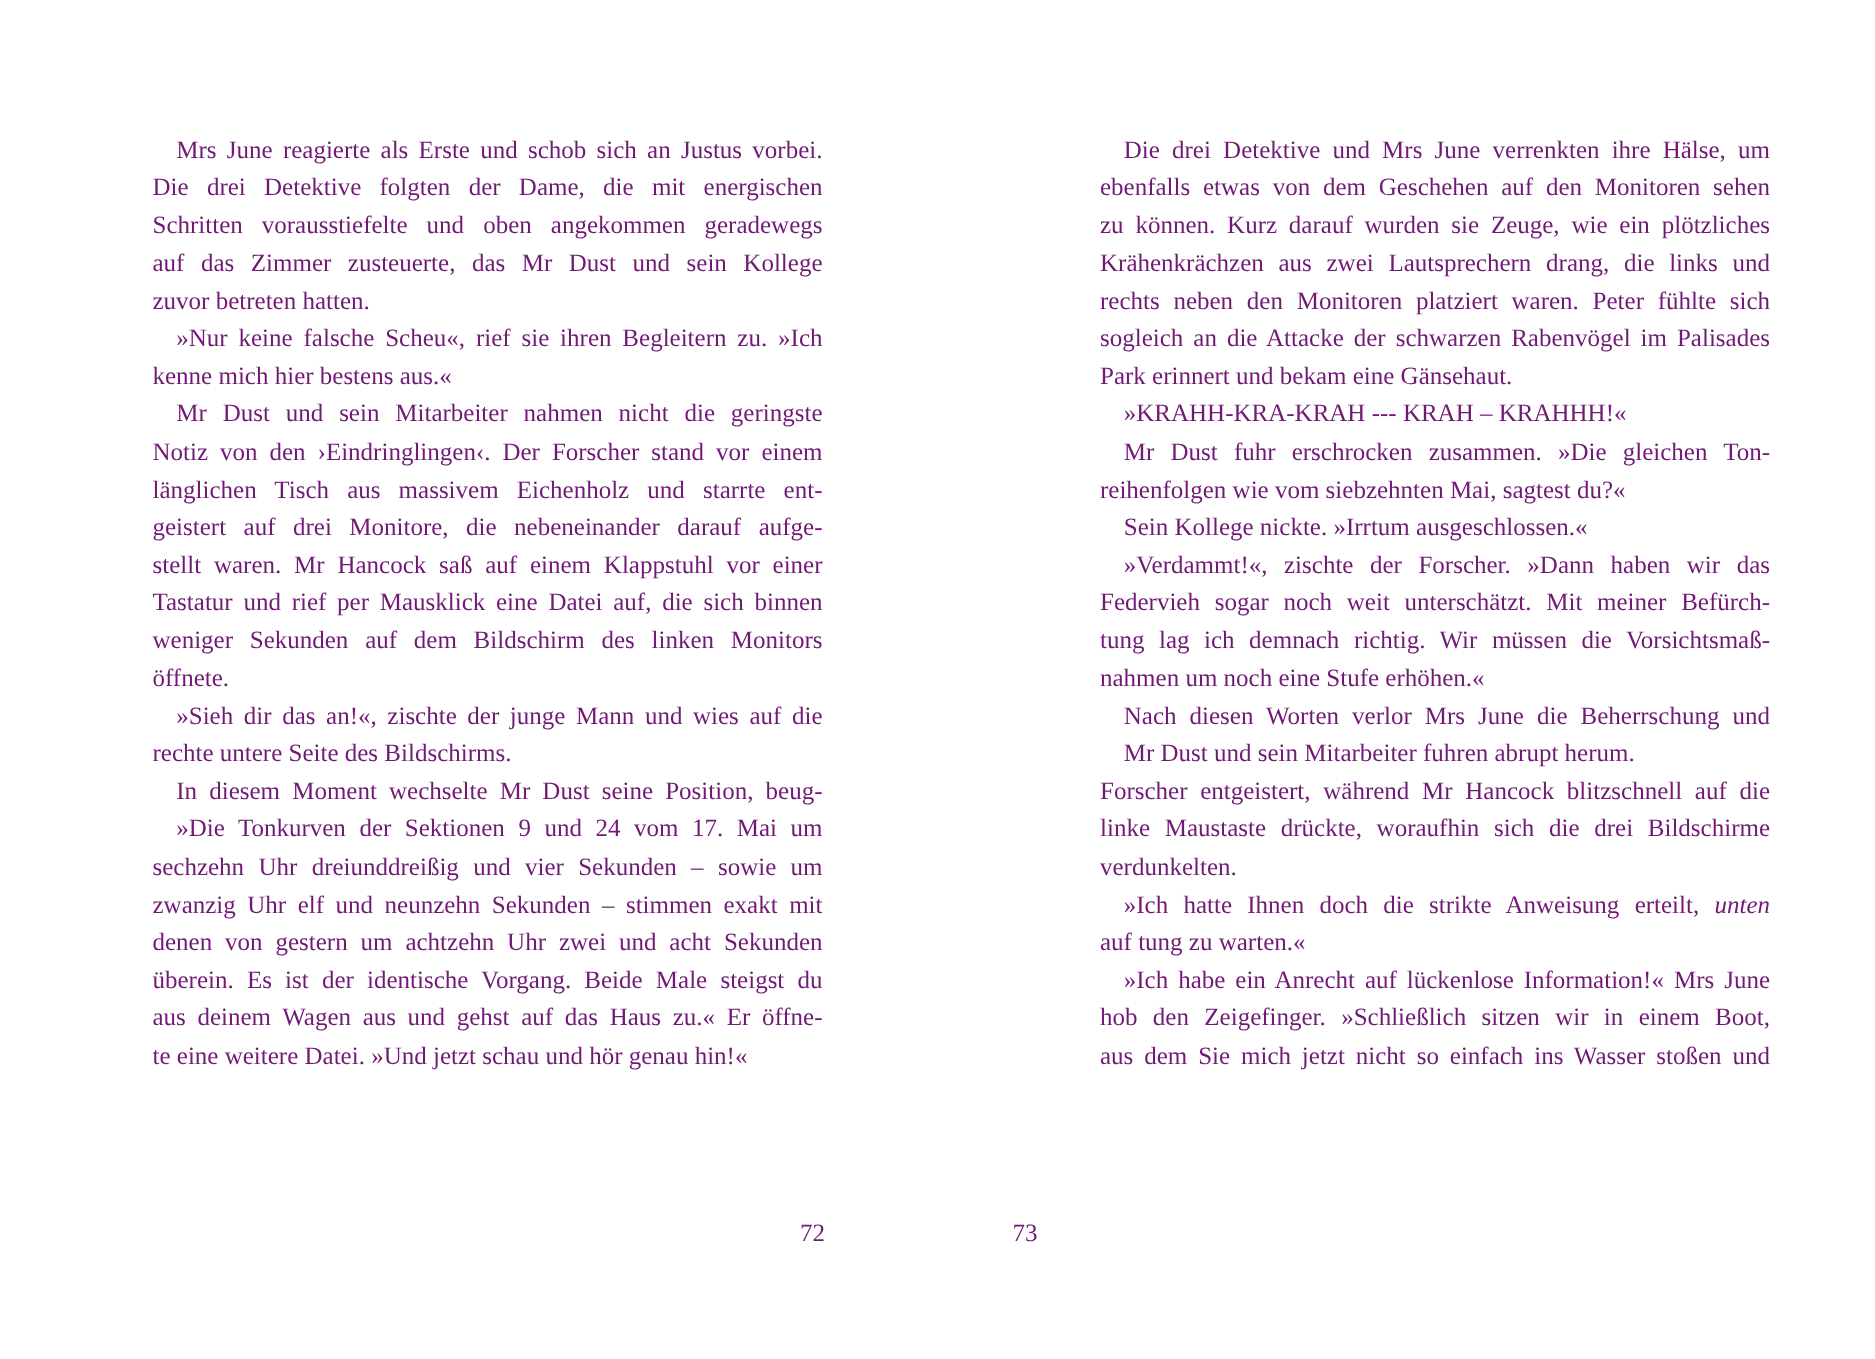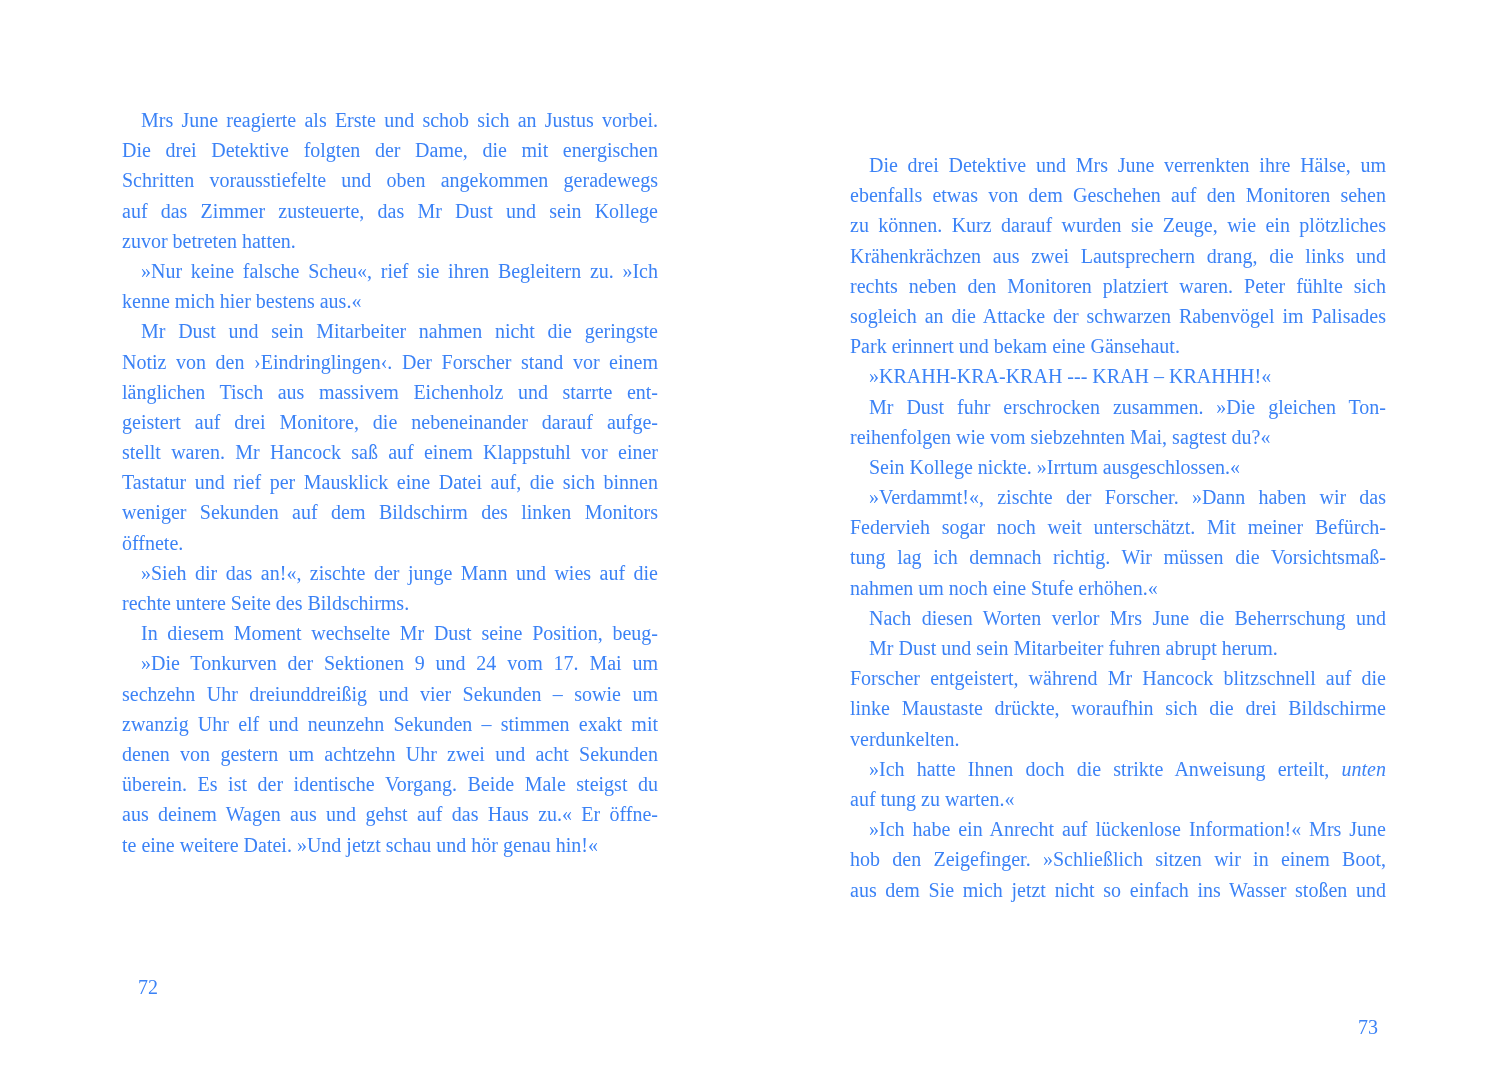--- a/index.html
+++ b/index.html
@@ -6,50 +6,50 @@
     margin: 0;
     padding: 0;
     background: #ffffff;
   }
   #spread {
     position: relative;
     width: 1448px;
     height: 1087px;
     background: #ffffff;
     font-family: "Liberation Serif", "DejaVu Serif", serif;
-    color: #3b82f6;
+    color: #701a75;
   }
   .text-column {
     position: absolute;
     top: 105px;
     width: 536px;
     font-size: 20px;
     line-height: 30.2px;
   }
   #left-column  { left: 122px; }
-  #right-column { left: 850px; margin-top: 45px; }
+  #right-column { left: 880px; }
   .line {
     text-align: justify;
     text-align-last: justify;
     height: 30.2px;
     overflow: visible;
     white-space: normal;
   }
   .line.indent { text-indent: 19px; }
   .line.last   { text-align-last: left; }
   .it { font-style: italic; }
   .page-number {
     position: absolute;
     top: 972px;
     width: 536px;
     font-size: 20px;
     line-height: 30px;
   }
-  #page-number-left  { left: 138px; text-align: left; }
-  #page-number-right { left: 842px; text-align: right; margin-top: 40px; }
+  #page-number-left  { left: 124px; text-align: right; }
+  #page-number-right { left: 810px; text-align: left; }
 </style>
 </head>
 <body>
 
 <div id="spread">
   <div id="left-column" class="text-column">
       <div class="line indent"><span>Mrs June reagierte als Erste und schob sich an Justus vorbei.</span></div>
       <div class="line"><span>Die drei Detektive folgten der Dame, die mit energischen</span></div>
       <div class="line"><span>Schritten vorausstiefelte und oben angekommen geradewegs</span></div>
       <div class="line"><span>auf das Zimmer zusteuerte, das Mr Dust und sein Kollege</span></div>

